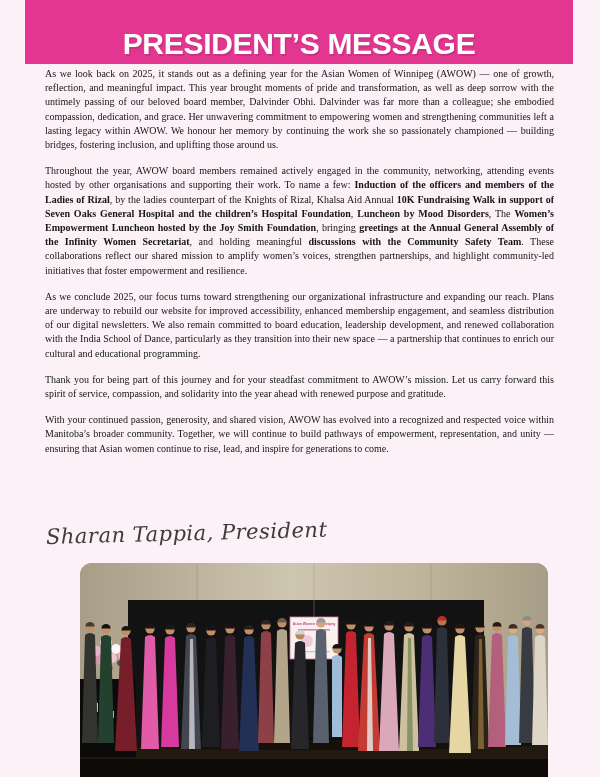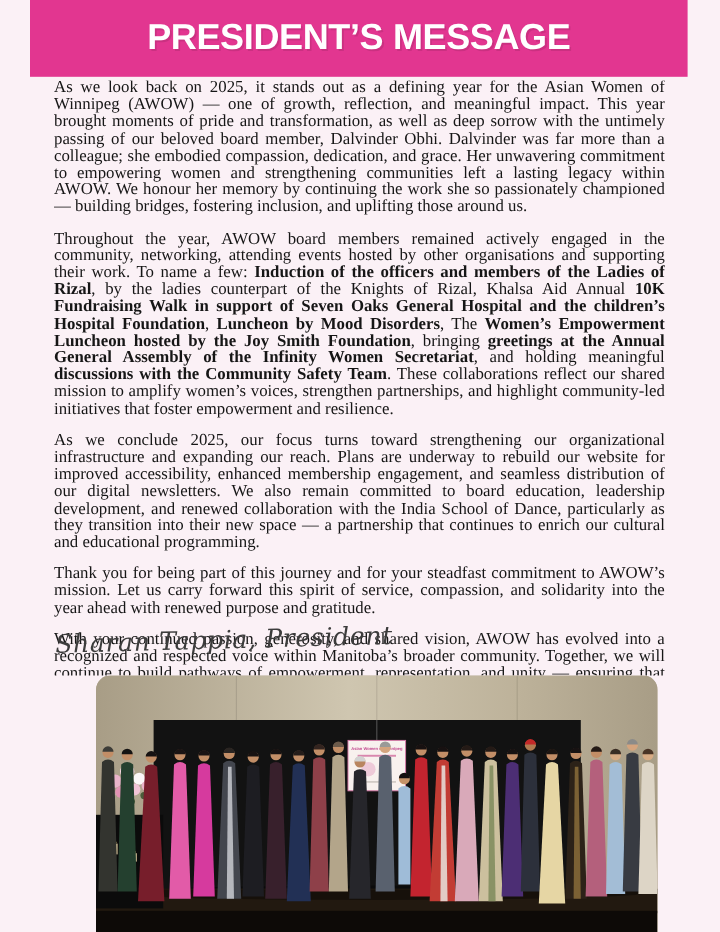--- a/index.html
+++ b/index.html
@@ -7,28 +7,28 @@
     width:600px;height:777px;position:relative;overflow:hidden;
     background:var(--page-bg,#fbf1f6);
     font-family:"Liberation Serif",serif;
     color:var(--ink,#161616);
   }
   .banner{
     position:absolute;left:25px;top:0;width:548px;height:64px;
     background:var(--accent,#e23690);
   }
   .banner h1{
-    margin:0;line-height:64px;text-align:center;color:#ffffff;
+    margin:12px;line-height:64px;text-align:center;color:#ffffff;
     font-family:"Liberation Sans",sans-serif;font-weight:bold;
     font-size:30px;letter-spacing:-0.3px;
     text-shadow:1.5px 1.5px 0 rgba(0,0,0,0.10);
   }
   .content{
     position:absolute;left:45px;top:67px;width:509px;height:496px;
-    font-size:14px;line-height:14.2px;text-align:justify;overflow:hidden;
+    font-size:10px;line-height:14.2px;text-align:justify;overflow:hidden;
   }
   .content p{margin:0 0 12px 0;}
   .content b{font-weight:bold;}
   .signature{
     font-family:"DejaVu Serif",serif;font-style:italic;
     font-size:21px;color:#3c3c3c;margin-top:1px;
     transform:rotate(-1.5deg);transform-origin:left center;
     letter-spacing:0.5px;
   }
   .photo{

